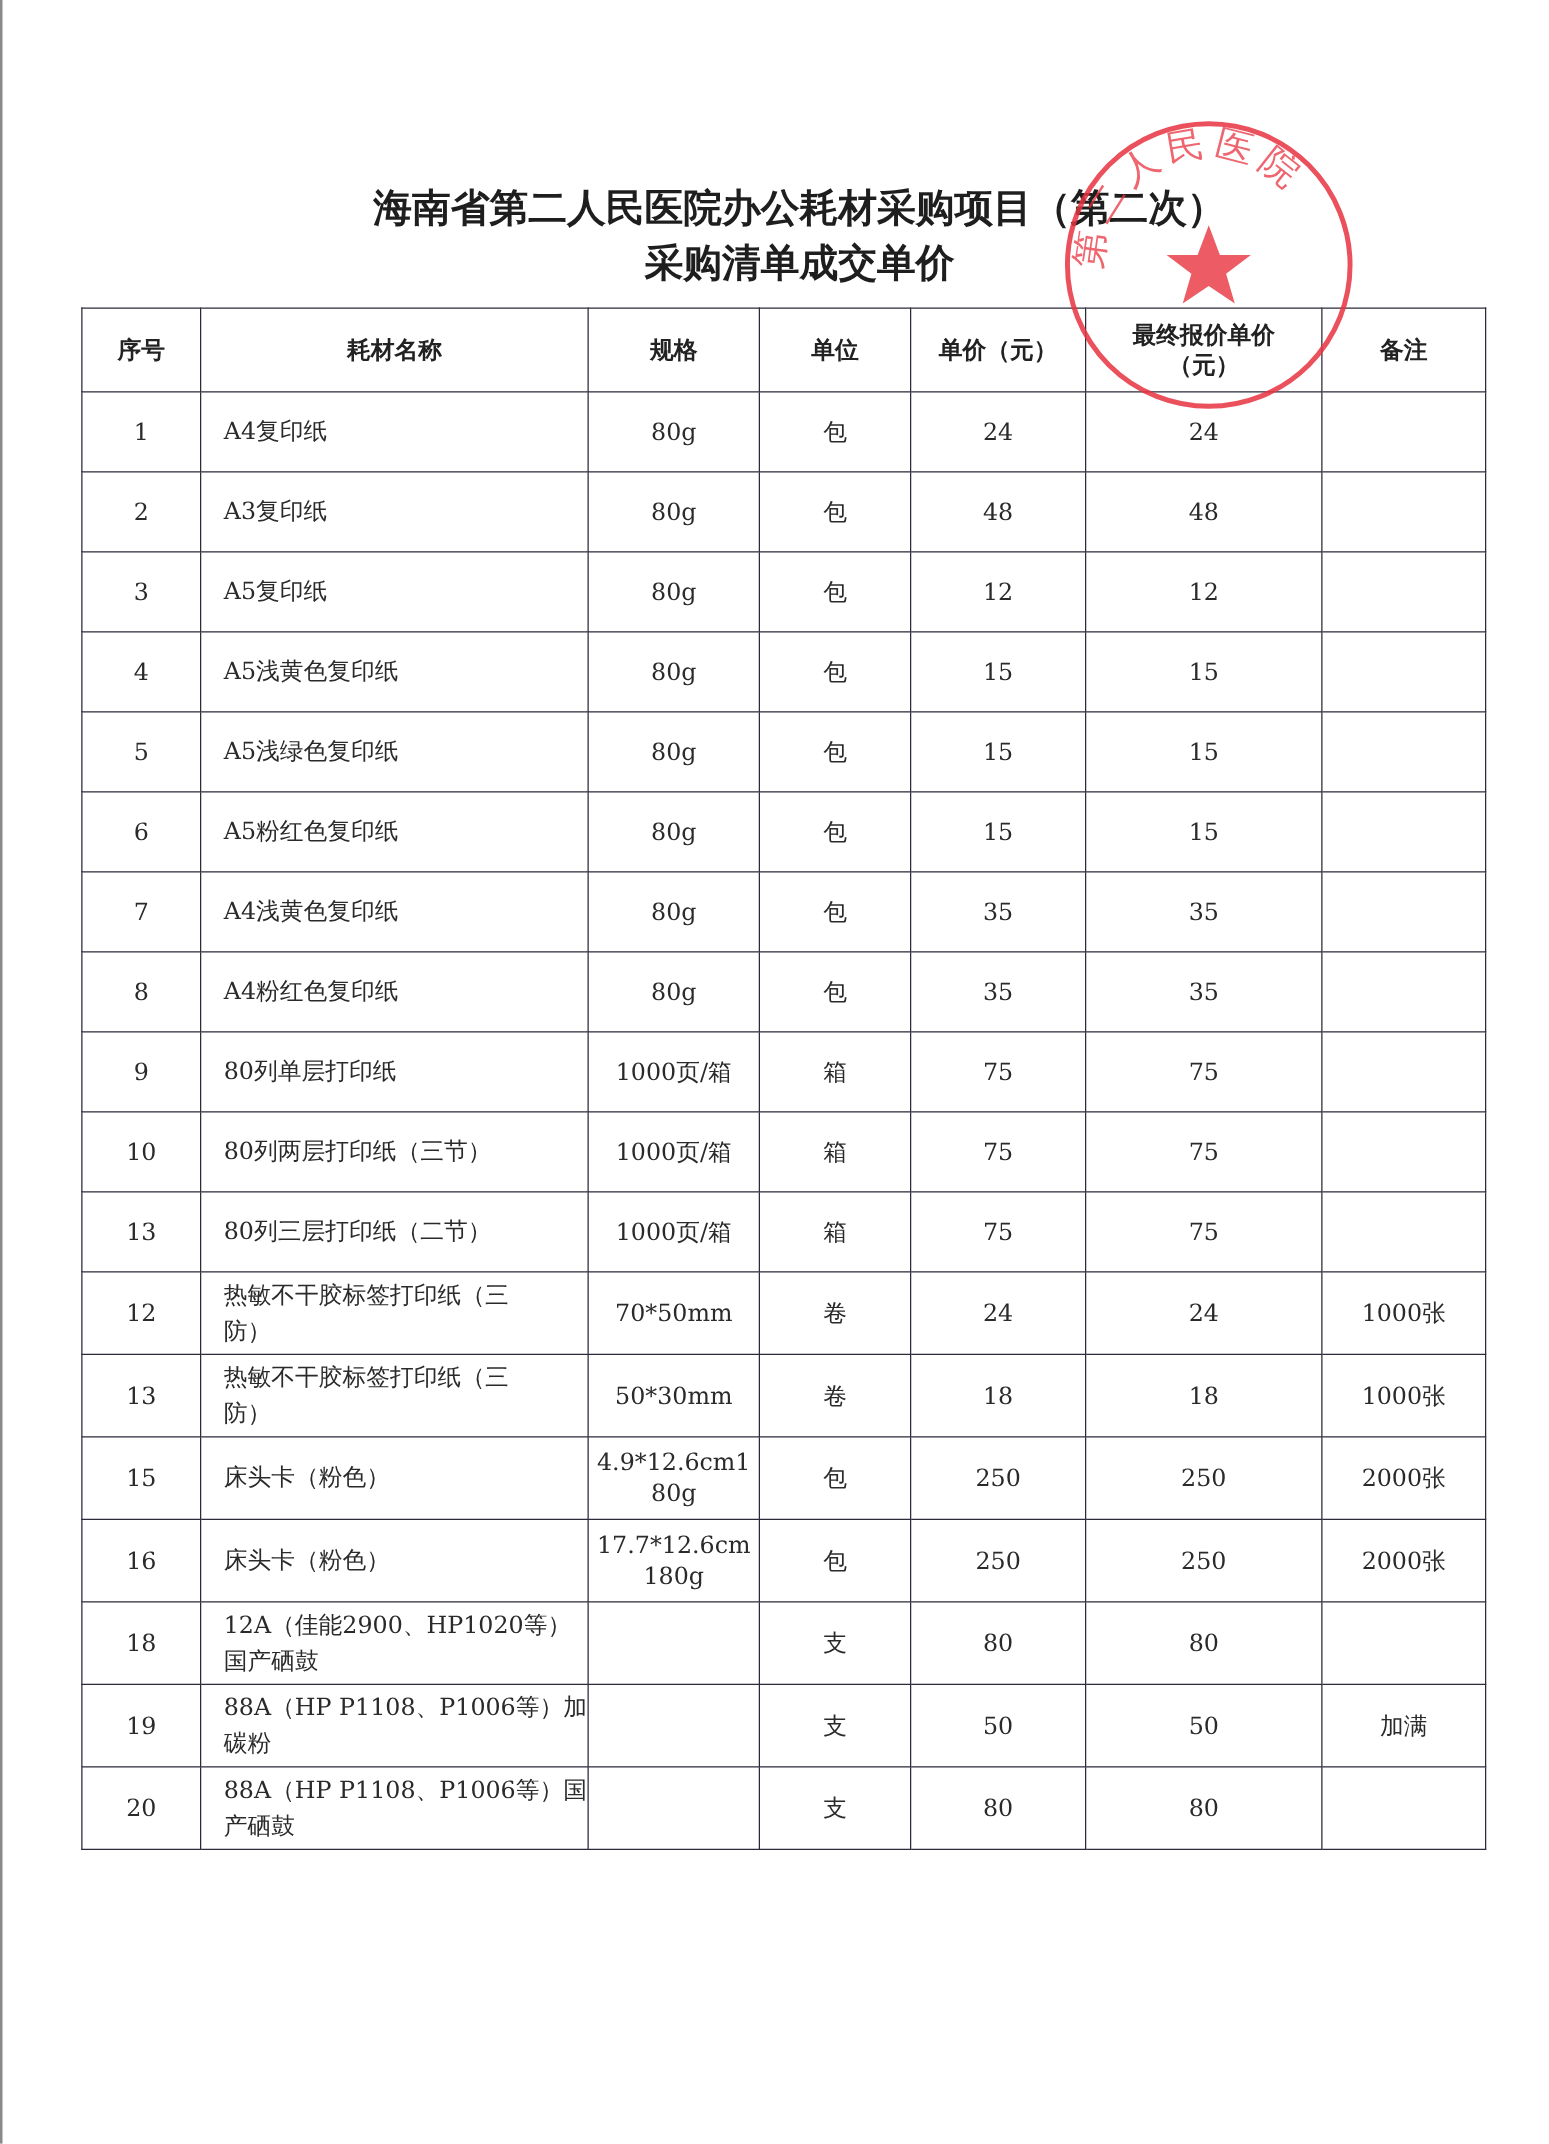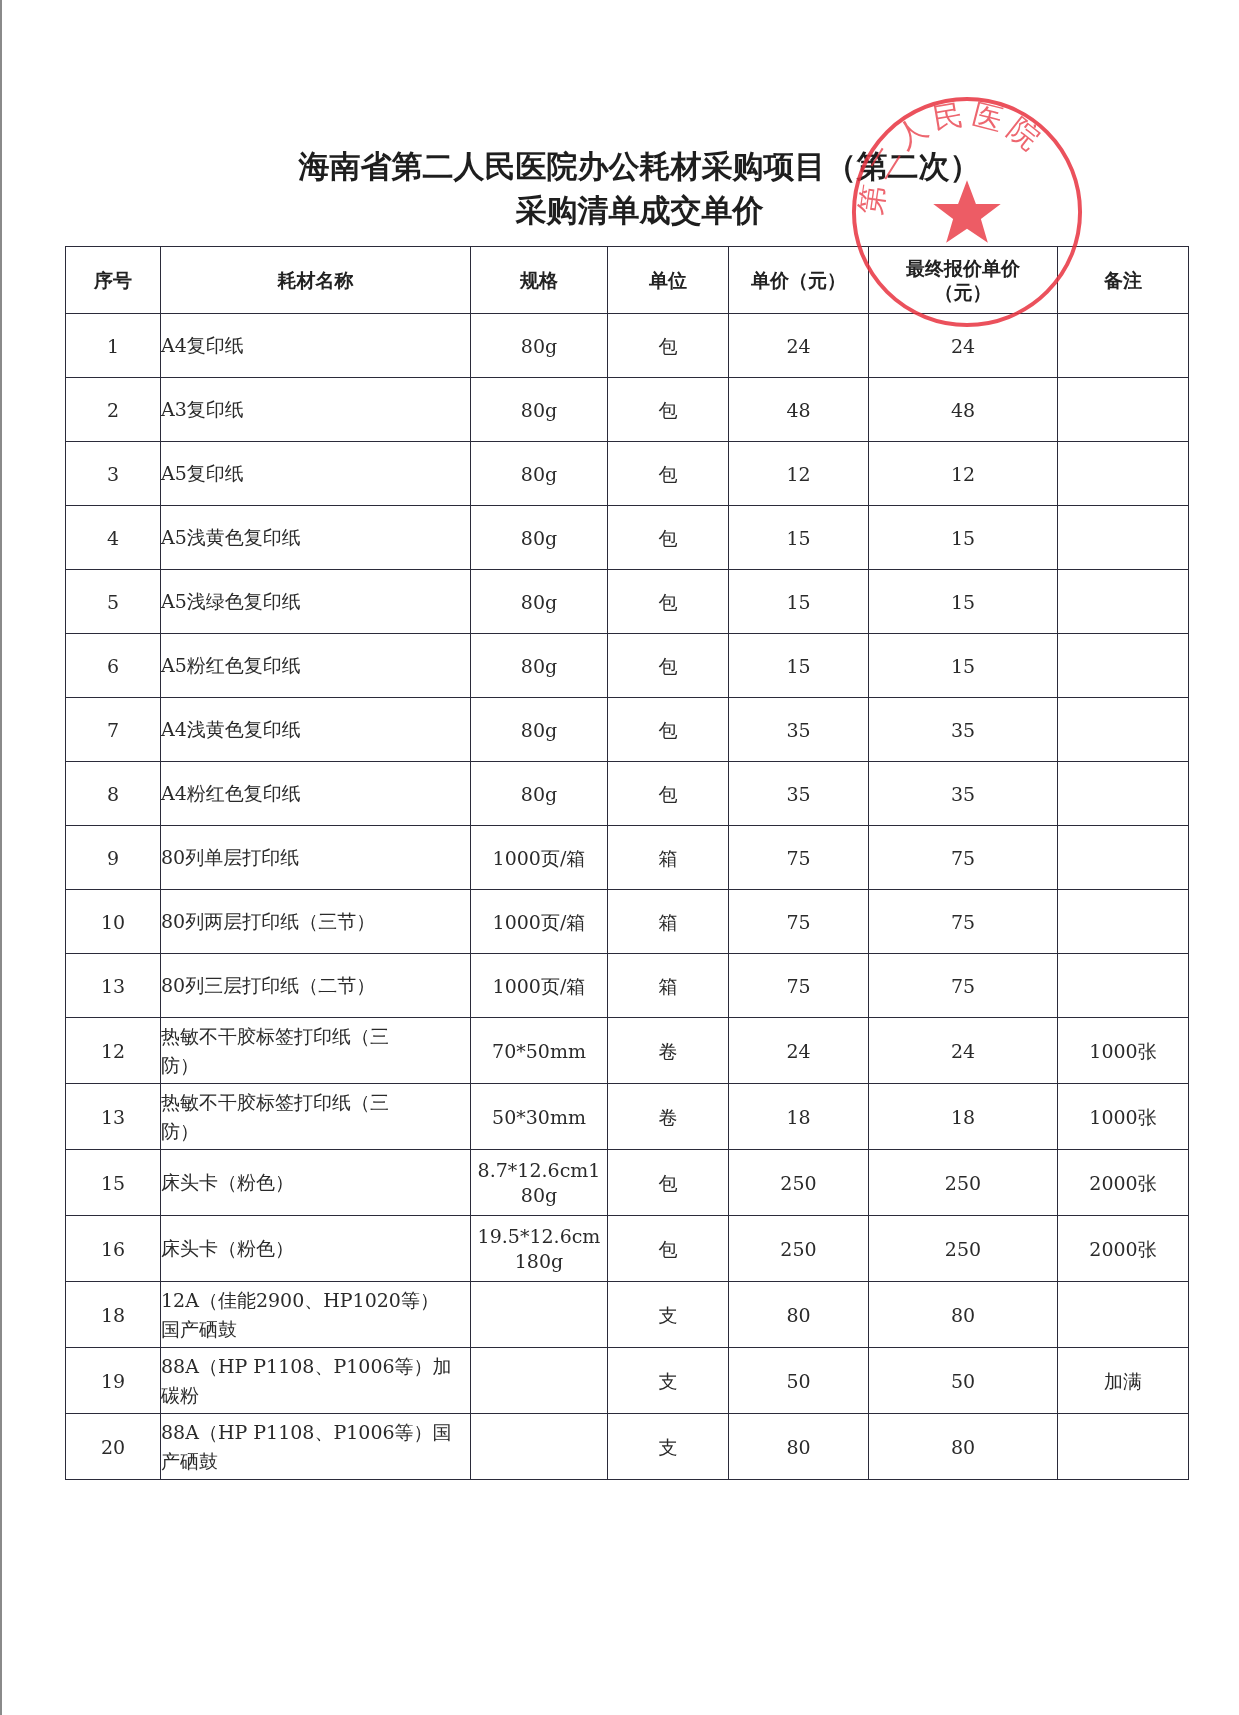--- a/index.html
+++ b/index.html
@@ -26,21 +26,21 @@
     border:1.6px solid #2b2b3a;
     padding:0; text-align:center; vertical-align:middle;
     font-size:19px; line-height:28px; font-weight:normal;
     overflow:hidden;
   }
   table.grid th {
     font-family:"DejaVu Sans","Liberation Sans",sans-serif;
     font-weight:bold; font-size:19px; color:#222;
     height:66px; line-height:24px;
   }
-  table.grid td.name { text-align:left; padding-left:0; line-height:29px; }
+  table.grid td.name { text-align:left; padding-left:18px; line-height:29px; }
   table.grid tr.r65 td { height:63px; }
   table.grid tr.r67 td { height:65px; }
   td .spec-two { line-height:25px; }
   .stamp {
     position:absolute; left:848px; top:93px; width:238px; height:238px;
     pointer-events:none;
   }
 </style>
 </head>
 <body>
@@ -199,33 +199,33 @@
       <td>18</td>
       <td>18</td>
       <td>1000张</td>
     </tr>
 
 
     <tr class="r67">
       <td>15</td>
       <td class="name">床头卡（粉色）</td>
       <td>
-        <div class="spec-two">8.7*12.6cm1</div>
+        <div class="spec-two">4.9*12.6cm1</div>
         <div class="spec-two">80g</div>
       </td>
       <td>包</td>
       <td>250</td>
       <td>250</td>
       <td>2000张</td>
     </tr>
     <tr class="r67">
       <td>16</td>
       <td class="name">床头卡（粉色）</td>
       <td>
-        <div class="spec-two">19.5*12.6cm</div>
+        <div class="spec-two">17.7*12.6cm</div>
         <div class="spec-two">180g</div>
       </td>
       <td>包</td>
       <td>250</td>
       <td>250</td>
       <td>2000张</td>
     </tr>
 
     <tr class="r67">
       <td>18</td>

